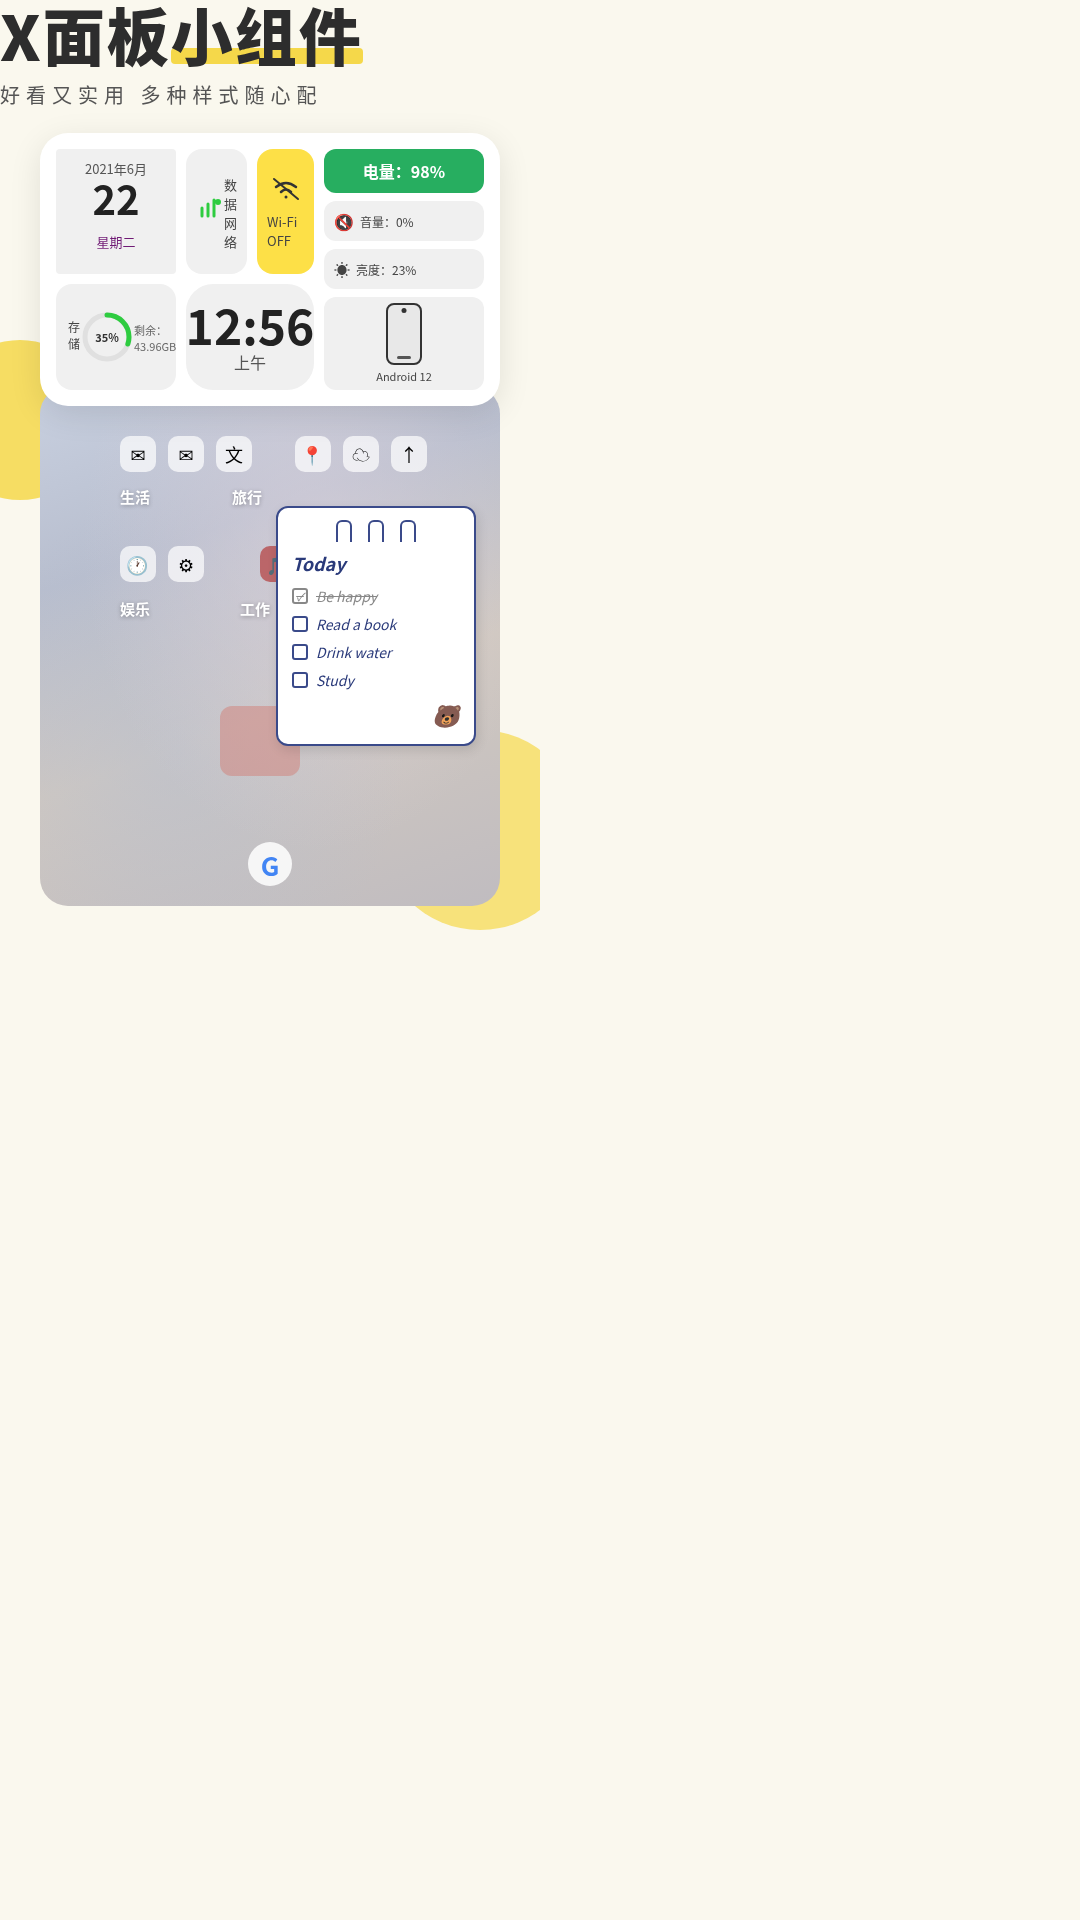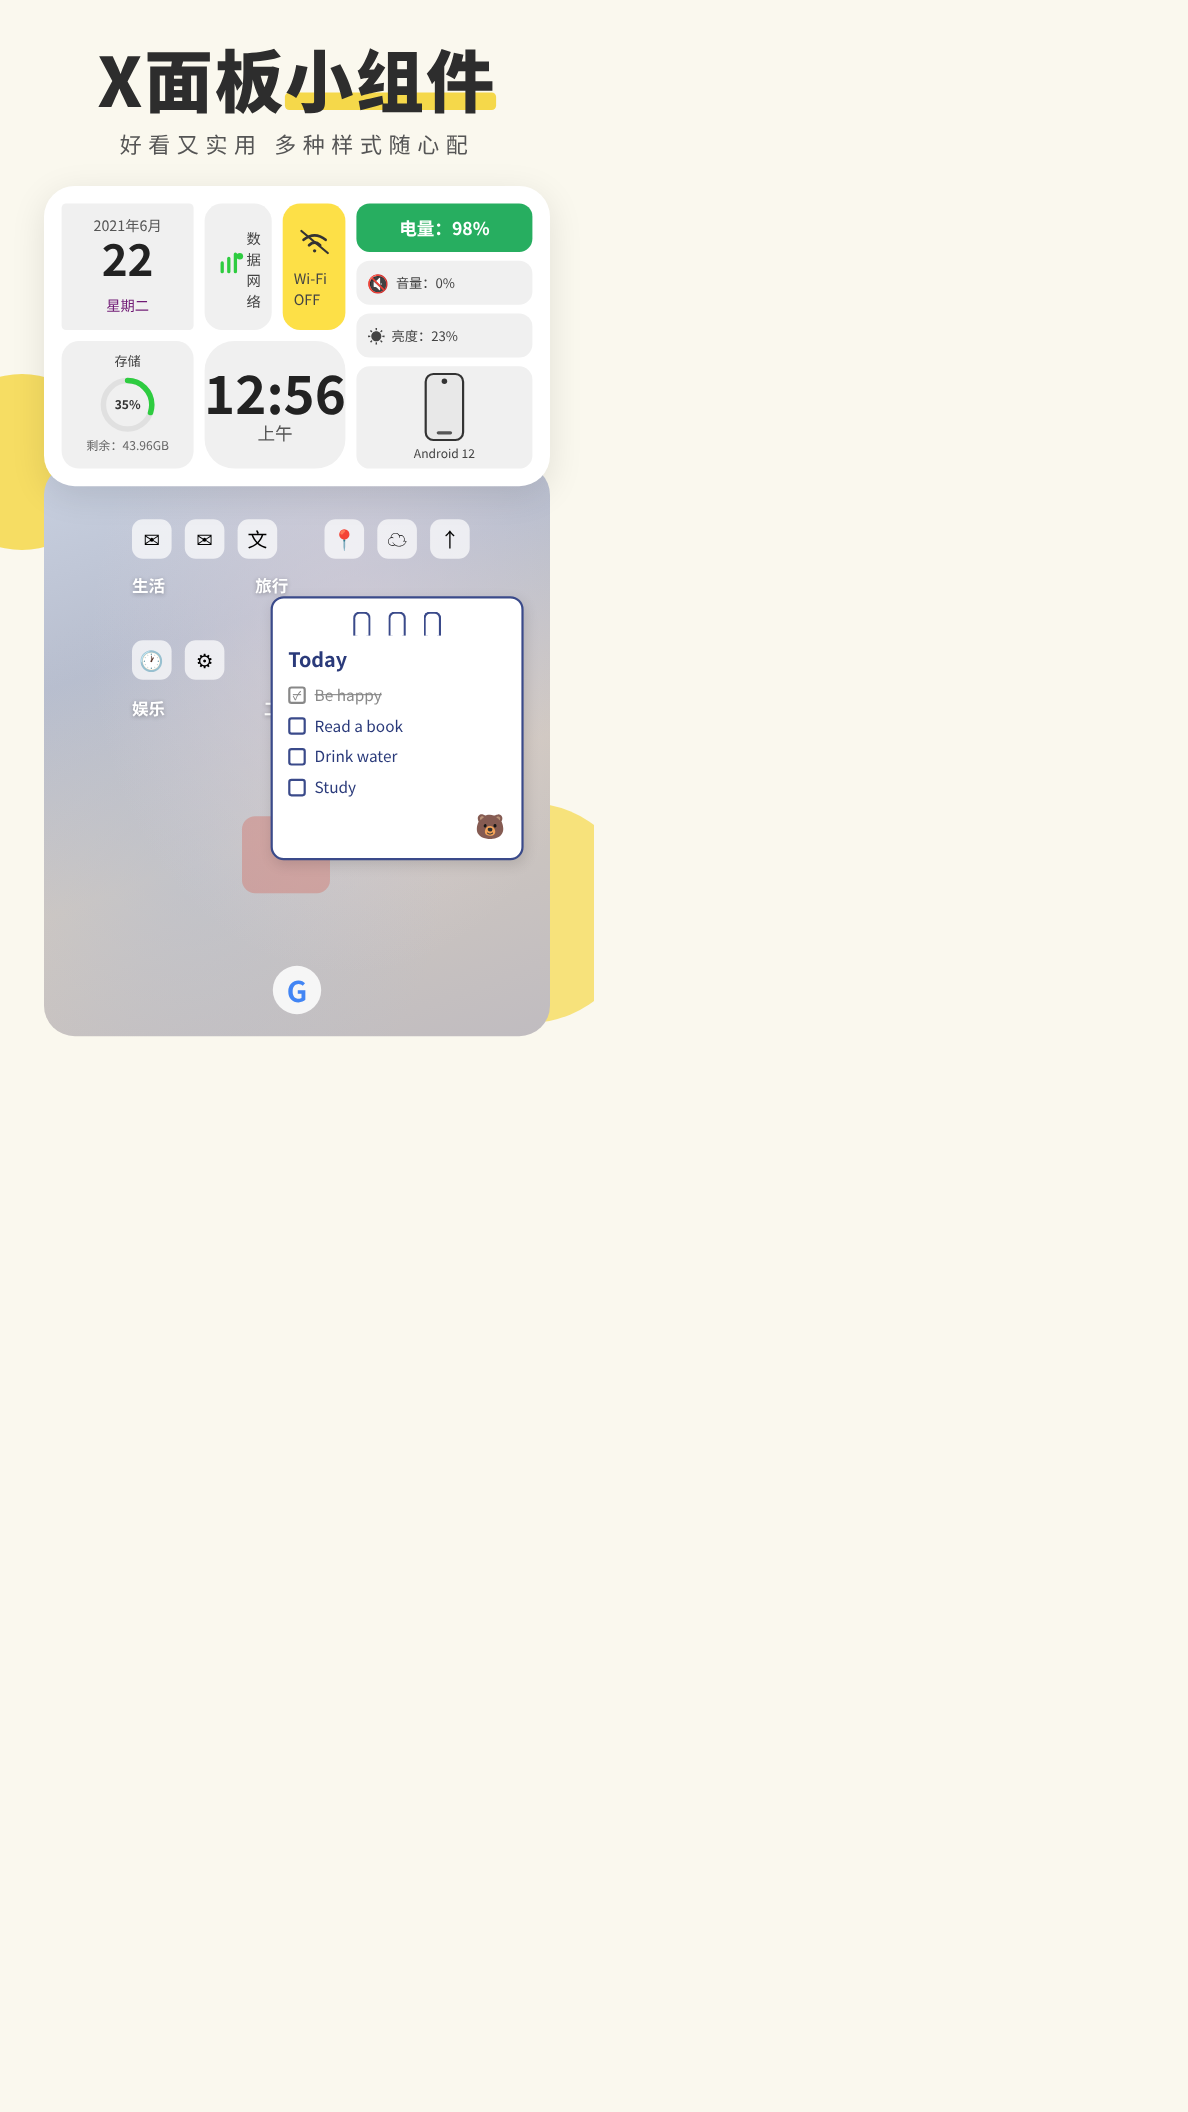--- a/index.html
+++ b/index.html
@@ -34,22 +34,21 @@
       border-radius: 50%;
       background: #f5d84a;
       opacity: 0.7;
       z-index: 0;
     }
 
     
     .header {
       position: relative;
       z-index: 1;
-      text-align: center;
-      padding-top: 36px;
+      text-align: left;
     }
     .header-title {
       font-size: 62px;
       font-weight: 900;
       color: #2d2d2d;
       line-height: 1.1;
       letter-spacing: 2px;
     }
     .header-title-highlight {
       display: inline-block;
@@ -213,21 +212,20 @@
       border-radius: 2px;
     }
     .android-label { font-size: 11px; color: #444; margin-top: 3px; }
 
     
     .storage-cell {
       background: #f0f0f0;
       border-radius: 16px;
       padding: 10px 12px;
       display: flex;
-      flex-direction: column;
       align-items: center;
       grid-row: 2;
       grid-column: 1;
     }
     .storage-ring {
       position: relative;
       width: 54px;
       height: 54px;
     }
     .storage-ring svg { width: 54px; height: 54px; }
@@ -301,26 +299,27 @@
       font-weight: 600;
       text-shadow: 0 1px 4px rgba(0,0,0,0.3);
       text-align: center;
     }
 
     
     .today-note {
       position: absolute;
       right: 24px;
       top: 120px;
-      width: 230px;
+      width: 200px;
       background: #fff;
       border: 2px solid #3a4a8a;
       border-radius: 12px;
       padding: 12px 14px 14px;
       box-shadow: 2px 4px 12px rgba(0,0,0,0.12);
+      font-style: italic;
     }
     .note-rings {
       display: flex;
       gap: 16px;
       justify-content: center;
       margin-bottom: 8px;
     }
     .note-ring {
       width: 16px;
       height: 22px;

